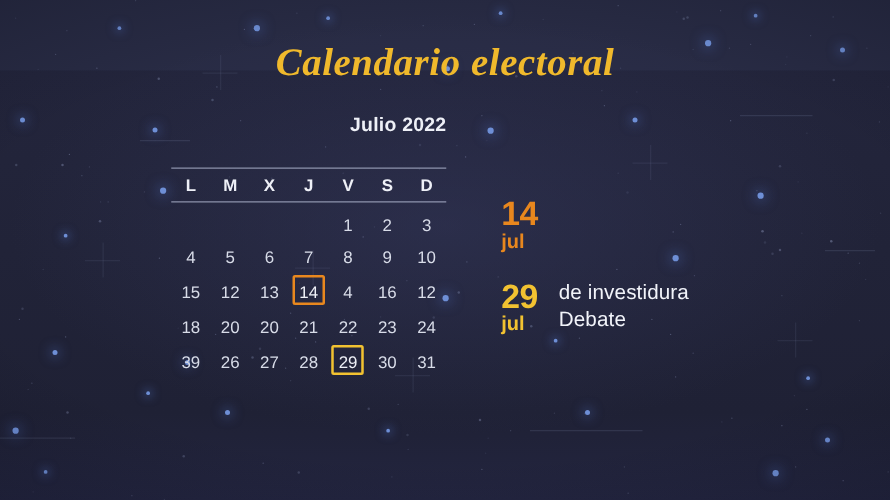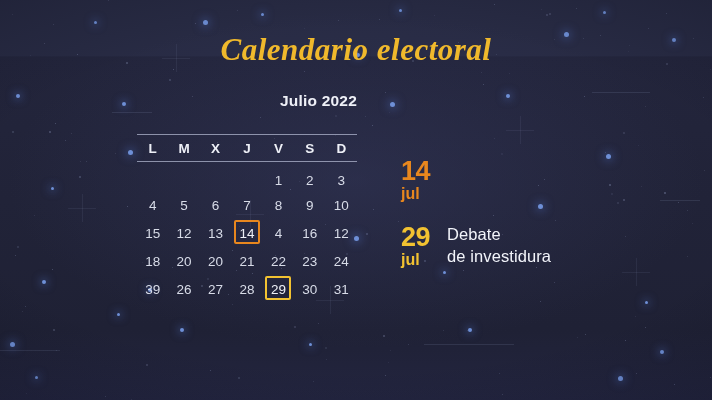--- a/index.html
+++ b/index.html
@@ -405,18 +405,18 @@
         </div>
         <div class="ev-text">
         </div>
       </div>
       <div class="event">
         <div class="ev-date">
           <span class="ev-day" style="color: rgb(242, 194, 49);">29</span>
           <span class="ev-mon" style="color: rgb(242, 194, 49);">jul</span>
         </div>
         <div class="ev-text">
+          <span>de investidura</span>
           <span>Debate</span>
-          <span>de investidura</span>
         </div>
       </div>
     </div>
 </div>
 
 </body></html>

